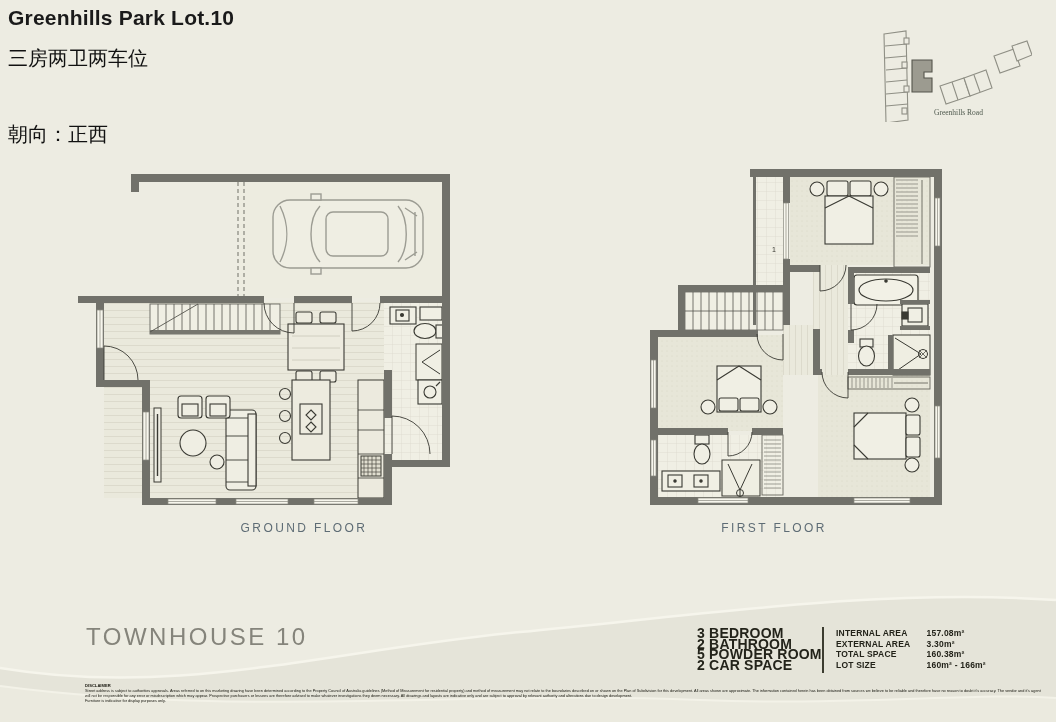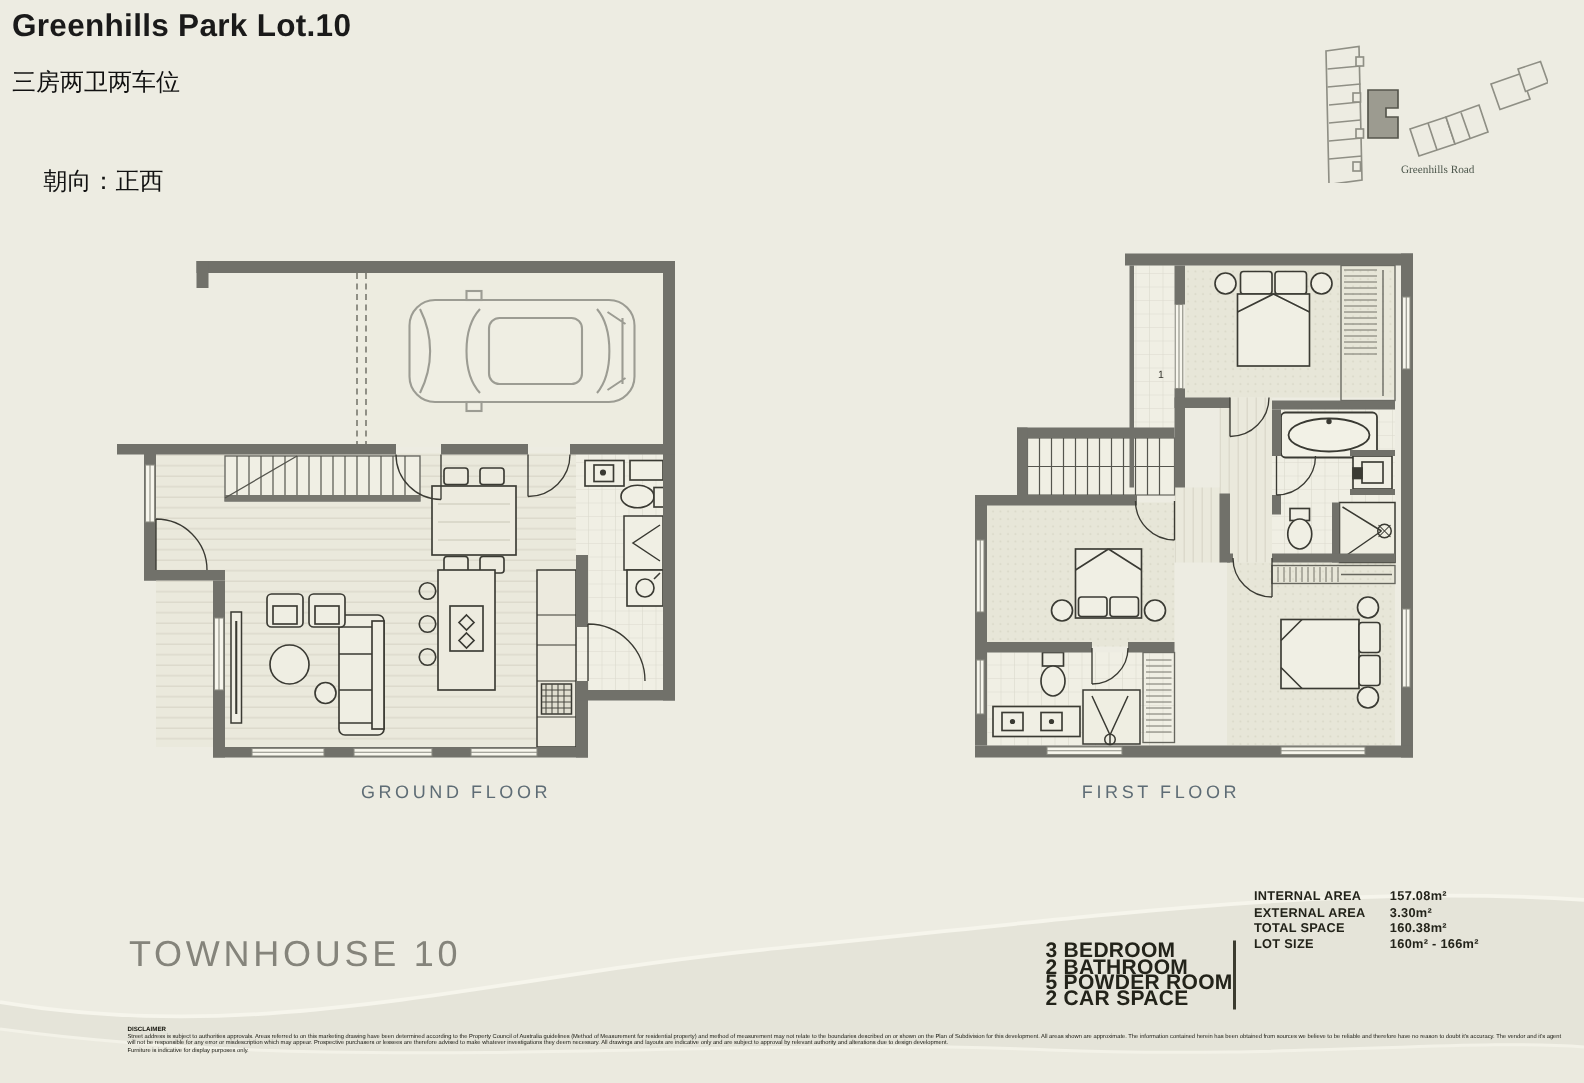--- a/index.html
+++ b/index.html
@@ -2,37 +2,37 @@
 <html><head>
 <meta charset="utf-8">
 <style>
   html,body{margin:0;padding:0;}
   .page{position:relative;width:1056px;height:722px;background:#EDECE2;overflow:hidden;
         font-family:"Liberation Sans",sans-serif;color:#141414;}
   svg{display:block;}
   .abs{position:absolute;}
   
   .title{left:8px;top:6px;font-size:21px;font-weight:bold;color:#1a1a1a;letter-spacing:.2px;}
-  .cnline{left:8px;font-size:16px;color:#111;font-family:"DejaVu Sans","Liberation Sans",sans-serif;}
+  .cnline{left:8px;font-size:20px;color:#111;font-family:"DejaVu Sans","Liberation Sans",sans-serif;}
   .cn1{top:45px;}
   .cn2{top:81px;}
-  .cn3{top:111px;margin-left:21px;}
+  .cn3{top:121px;}
   .cn4{top:140px;}
   
   .floor-label{font-size:12px;letter-spacing:2.4px;color:#5E6C75;text-align:center;
                font-family:"Liberation Sans",sans-serif;}
   .gf-label{left:224px;top:521px;width:160px;}
   .ff-label{left:704px;top:521px;width:140px;}
   
   .waves{left:0;top:540px;}
   .townhouse{left:86px;top:623px;font-size:24px;letter-spacing:2.5px;color:#85847B;}
   .features{left:697px;top:628px;font-size:14px;font-weight:bold;color:#23231A;
             line-height:10.5px;letter-spacing:.2px;white-space:nowrap;}
   .spec-divider{left:822px;top:627px;width:2px;height:46px;background:#3C3C30;}
-  .areas{left:836px;top:592px;font-size:8.5px;font-weight:bold;color:#23231A;
+  .areas{left:836px;top:628px;font-size:8.5px;font-weight:bold;color:#23231A;
          line-height:10.5px;letter-spacing:.2px;white-space:nowrap;}
   .area-row .lbl{display:inline-block;width:88px;}
   
   .disc{left:85px;top:684px;width:1745px;transform:scale(.55);transform-origin:0 0;
         color:#14140C;font-size:7px;line-height:8.6px;}
   .disc .disc-title{font-weight:bold;font-size:7.5px;}
   .sitemap-label{font-family:"Liberation Serif",serif;}
 </style>
 </head>
 <body>

